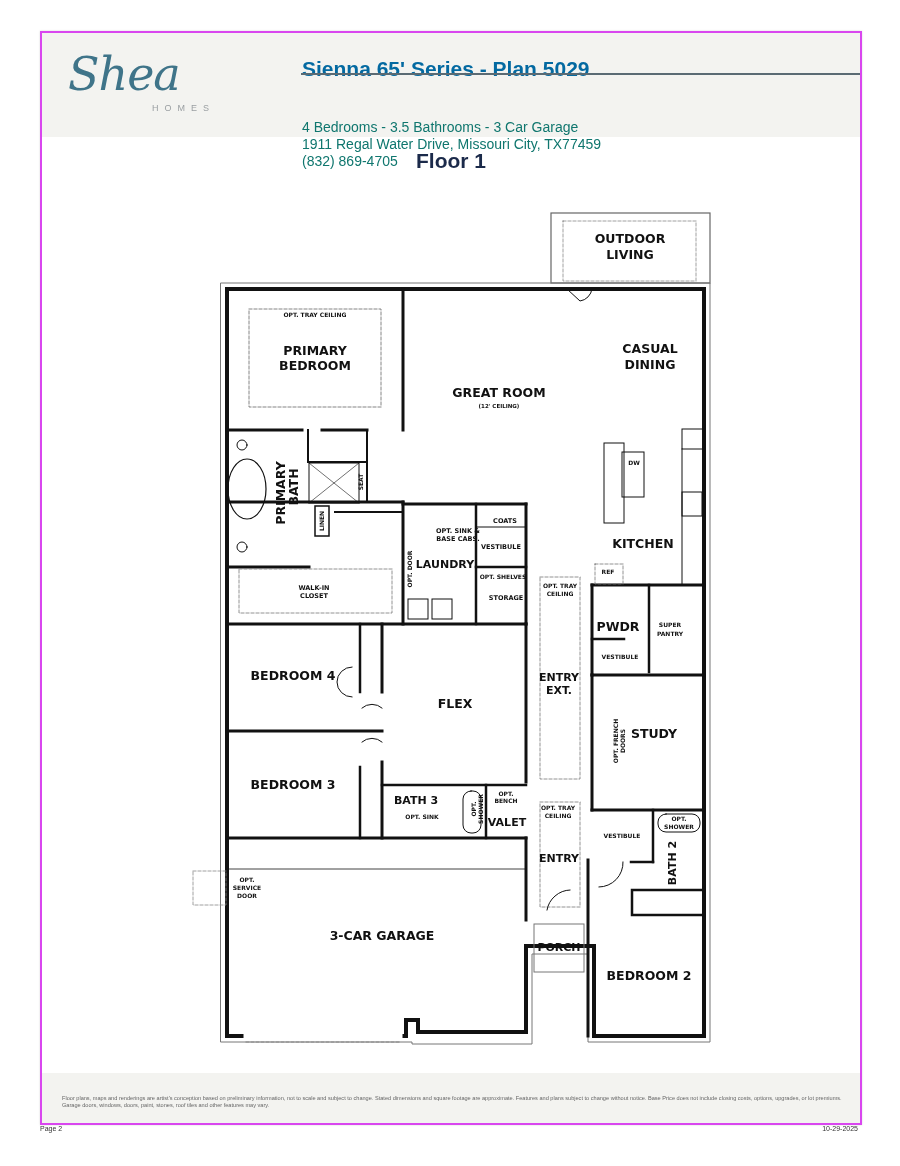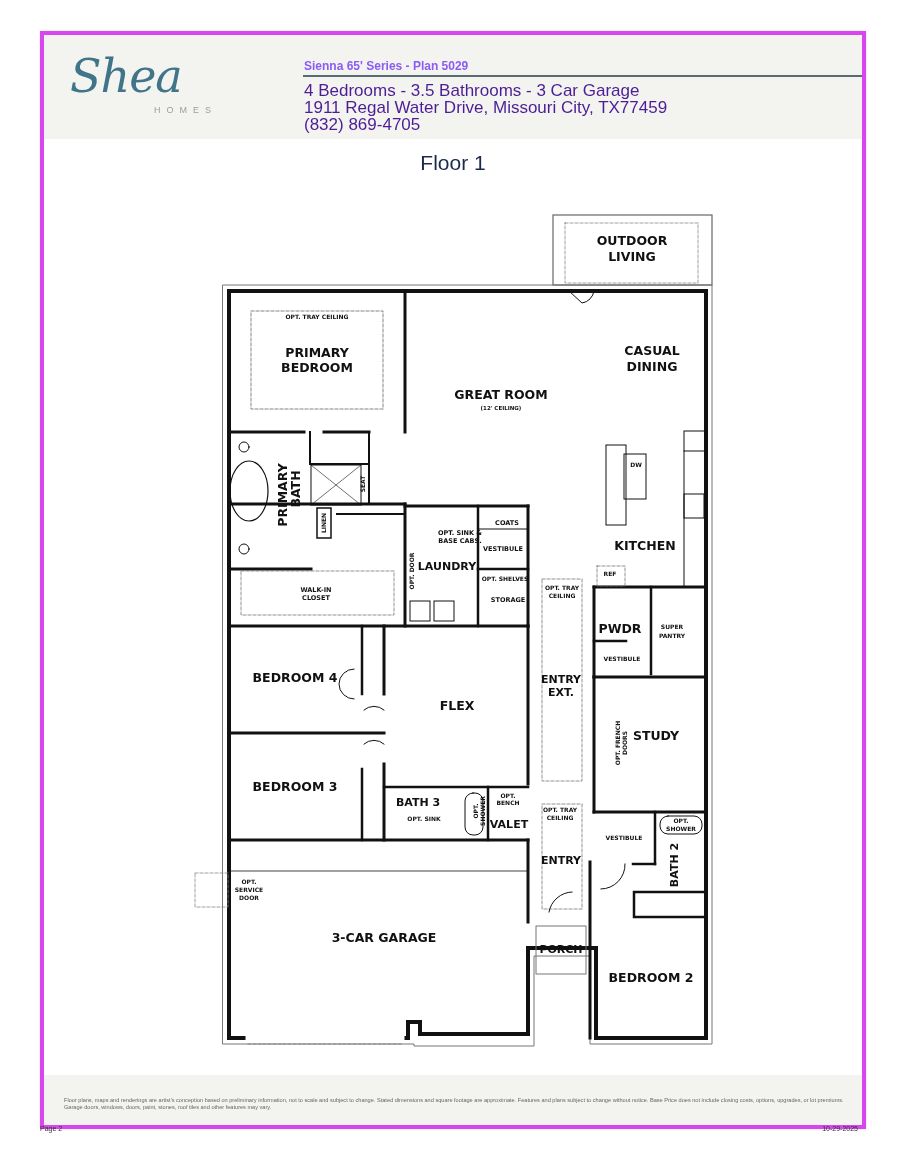--- a/index.html
+++ b/index.html
@@ -1,25 +1,25 @@
 <!DOCTYPE html>
 <html><head>
 <meta charset="utf-8">
 <style>
   html,body{margin:0;padding:0;background:#ffffff;}
   body{width:900px;height:1166px;position:relative;font-family:"Liberation Sans",sans-serif;overflow:hidden;}
-  .page{position:absolute;left:40px;top:31px;width:818px;height:1090px;border:4px solid #d946ef;background:#fff;box-shadow:0 0 2px rgba(0,0,0,0.15);}
+  .page{position:absolute;left:40px;top:31px;width:818px;height:1090px;border:2px solid #d946ef;background:#fff;box-shadow:0 0 2px rgba(0,0,0,0.15);}
   .header{position:absolute;left:0;top:0;width:818px;height:104px;background:#f3f3f0;}
   .logo{position:absolute;left:22px;top:18px;width:190px;height:70px;}
   .logo-script{position:absolute;left:4px;top:-4px;font-family:"DejaVu Serif",serif;font-style:italic;font-size:46px;color:#3f7489;letter-spacing:-1px;}
   .logo-homes{position:absolute;left:88px;top:52px;font-size:9px;color:#9a9fa2;letter-spacing:6px;}
-  .hdr-title{position:absolute;left:260px;top:24px;font-size:12px;font-weight:bold;color:#8b5cf6;}
+  .hdr-title{position:absolute;left:260px;top:24px;font-size:21px;font-weight:bold;color:#0369a1;}
   .hdr-rule{position:absolute;left:259px;top:40px;width:559px;height:2px;background:#5a6a73;}
-  .hdr-line{position:absolute;left:260px;font-size:17px;color:#4c1d95;}
-  .floor-title{position:absolute;left:0;width:818px;top:116px;text-align:center;font-size:21px;font-weight:normal;color:#1b2a4a;}
+  .hdr-line{position:absolute;left:260px;font-size:14px;color:#0f766e;margin-top:40px;}
+  .floor-title{position:absolute;left:0;width:818px;top:116px;text-align:center;font-size:21px;font-weight:bold;color:#1b2a4a;}
   .plan{position:absolute;left:145px;top:175px;}
   .footer{position:absolute;left:0;top:1040px;width:818px;height:50px;background:#f3f3f0;}
   .disclaimer{position:absolute;left:20px;top:22px;width:780px;font-size:5.6px;line-height:7px;color:#666;}
   .page-num{position:absolute;left:40px;top:1125px;font-size:7px;color:#333;}
   .page-date{position:absolute;right:42px;top:1125px;font-size:7px;color:#333;}
   svg text{font-family:"DejaVu Sans",sans-serif;font-weight:bold;fill:#111;}
 </style>
 </head>
 <body>
 

